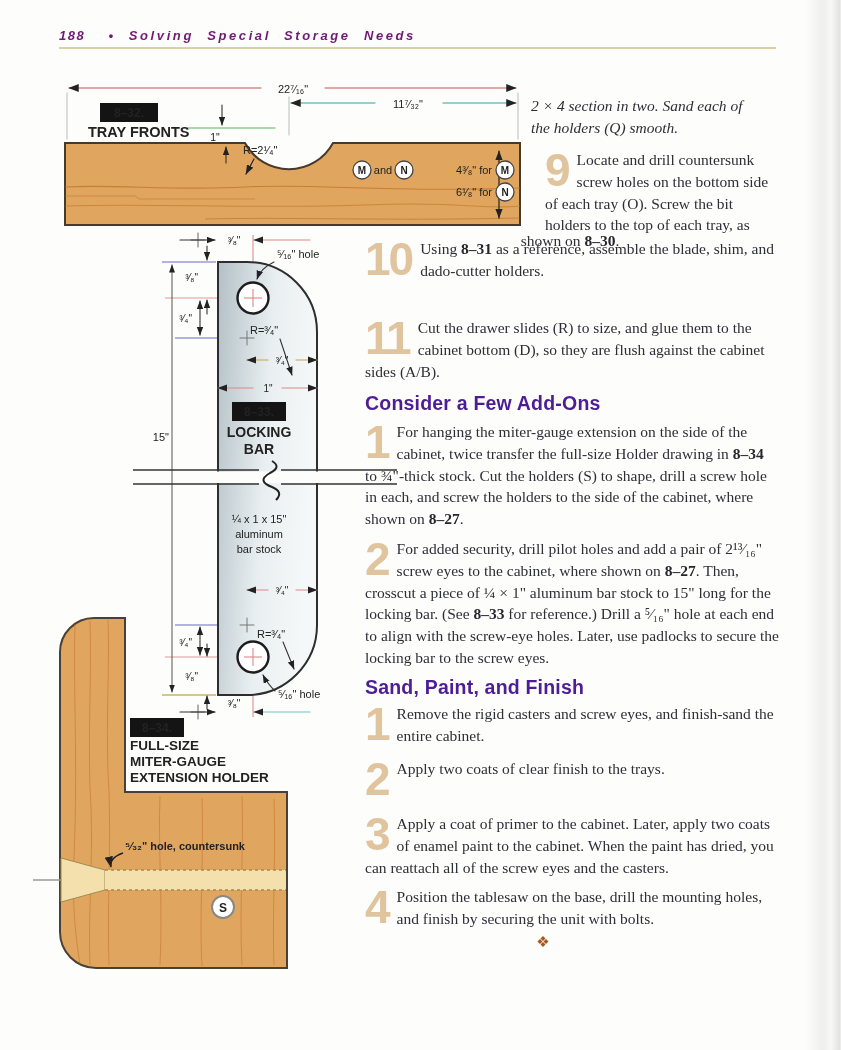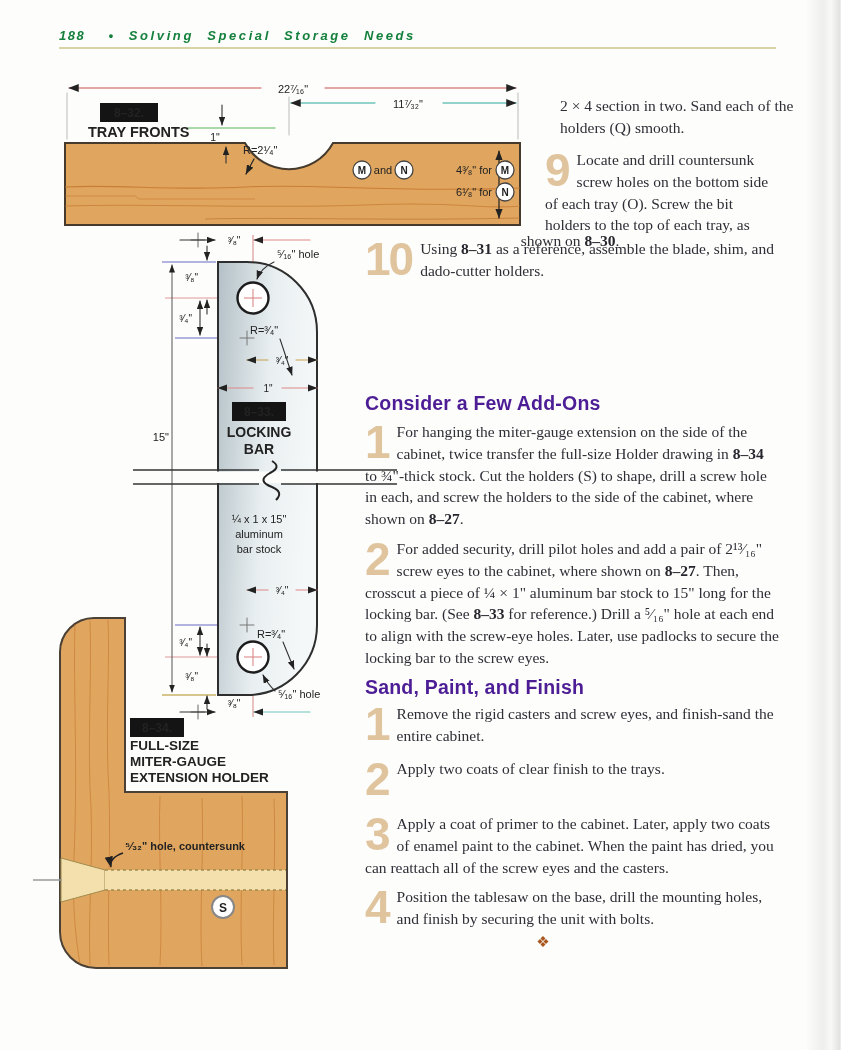--- a/index.html
+++ b/index.html
@@ -1,21 +1,21 @@
 <!DOCTYPE html>
 <html><head>
 <meta charset="utf-8">
 <style>
   html,body{margin:0;padding:0;background:#e9e9e9;}
   #page{position:relative;width:841px;height:1050px;background:#fdfdfb;overflow:hidden;
         font-family:"Liberation Serif",serif;color:#2e2e37;}
   .abs{position:absolute;}
   
   #runhead{left:59px;top:28px;font-family:"Liberation Sans",sans-serif;
-           font-weight:bold;font-style:italic;font-size:13px;color:#15803d;
+           font-weight:bold;font-style:italic;font-size:13px;color:#701a75;
            letter-spacing:2.6px;word-spacing:7px;}
   #runhead .pgnum{letter-spacing:1.5px;margin-right:10px;}
   #headrule{left:59px;top:47px;width:717px;height:2.4px;background:#d9d2a4;}
   
   .bodyblock{font-size:15.5px;line-height:21.8px;color:#2e2e37;}
   .bodyblock b{font-weight:bold;color:#26262e;}
   .stepnum{float:left;font-family:"Liberation Sans",sans-serif;font-weight:bold;
            font-size:46px;line-height:37px;color:#e0c49e;margin:3px 8px 0 0;letter-spacing:-2px;}
   .greenhead{font-family:"Liberation Sans",sans-serif;font-weight:bold;
              font-size:19.5px;color:#4c1d95;letter-spacing:.2px;}
@@ -248,37 +248,41 @@
     </g>
     <g>
       <rect x="100" y="110" width="54" height="19" fill="#141414"></rect>
       <text x="127" y="124" font-size="12" font-weight="bold" fill="#fff" text-anchor="middle">8–34.</text>
       <text x="100" y="142" font-size="13.5" font-weight="bold">FULL-SIZE</text>
       <text x="100" y="158" font-size="13.5" font-weight="bold">MITER-GAUGE</text>
       <text x="100" y="174" font-size="13.5" font-weight="bold">EXTENSION HOLDER</text>
     </g>
   </svg>
 
-  <div class="abs bodyblock" style="left:560px;top:95px;width:234px;">
+  <div class="abs bodyblock" style="left:531px;top:95px;width:234px;font-style:italic;">
     <span>2 × 4 section in two. Sand each of the holders (Q) smooth.</span>
   </div>
 
   <div class="abs bodyblock" style="left:545px;top:149px;width:233px;">
     <span class="stepnum">9</span>
     <span><span>Locate and drill countersunk screw holes on the bottom side of each tray (O). Screw the bit holders to the top of each tray, as</span></span>
   </div>
   <div class="abs bodyblock" style="left:365px;top:230px;width:410px;text-align:center;">
     <span><span>shown on </span><b>8–30</b><span>.</span></span>
   </div>
 
   <div class="abs bodyblock" style="left:365px;top:238px;width:412px;">
     <span class="stepnum">10</span>
     <span><span>Using </span><b>8–31</b><span> as a reference, assemble the blade, shim, and dado-cutter holders.</span></span>
   </div>
 
+  <div class="abs bodyblock" style="left:365px;top:317px;width:412px;">
+    <span class="stepnum">11</span>
+    <span><span>Cut the drawer slides (R) to size, and glue them to the cabinet bottom (D), so they are flush against the cabinet sides (A/B).</span></span>
+  </div>
 
   <div class="abs greenhead" style="left:365px;top:392px;">
     <span>Consider a Few Add-Ons</span>
   </div>
 
   <div class="abs bodyblock" style="left:365px;top:421px;width:412px;">
     <span class="stepnum">1</span>
     <span><span>For hanging the miter-gauge extension on the side of the cabinet, twice transfer the full-size Holder drawing in </span><b>8–34</b><span> to ¾"-thick stock. Cut the holders (S) to shape, drill a screw hole in each, and screw the holders to the side of the cabinet, where shown on </span><b>8–27</b><span>.</span></span>
   </div>
 

